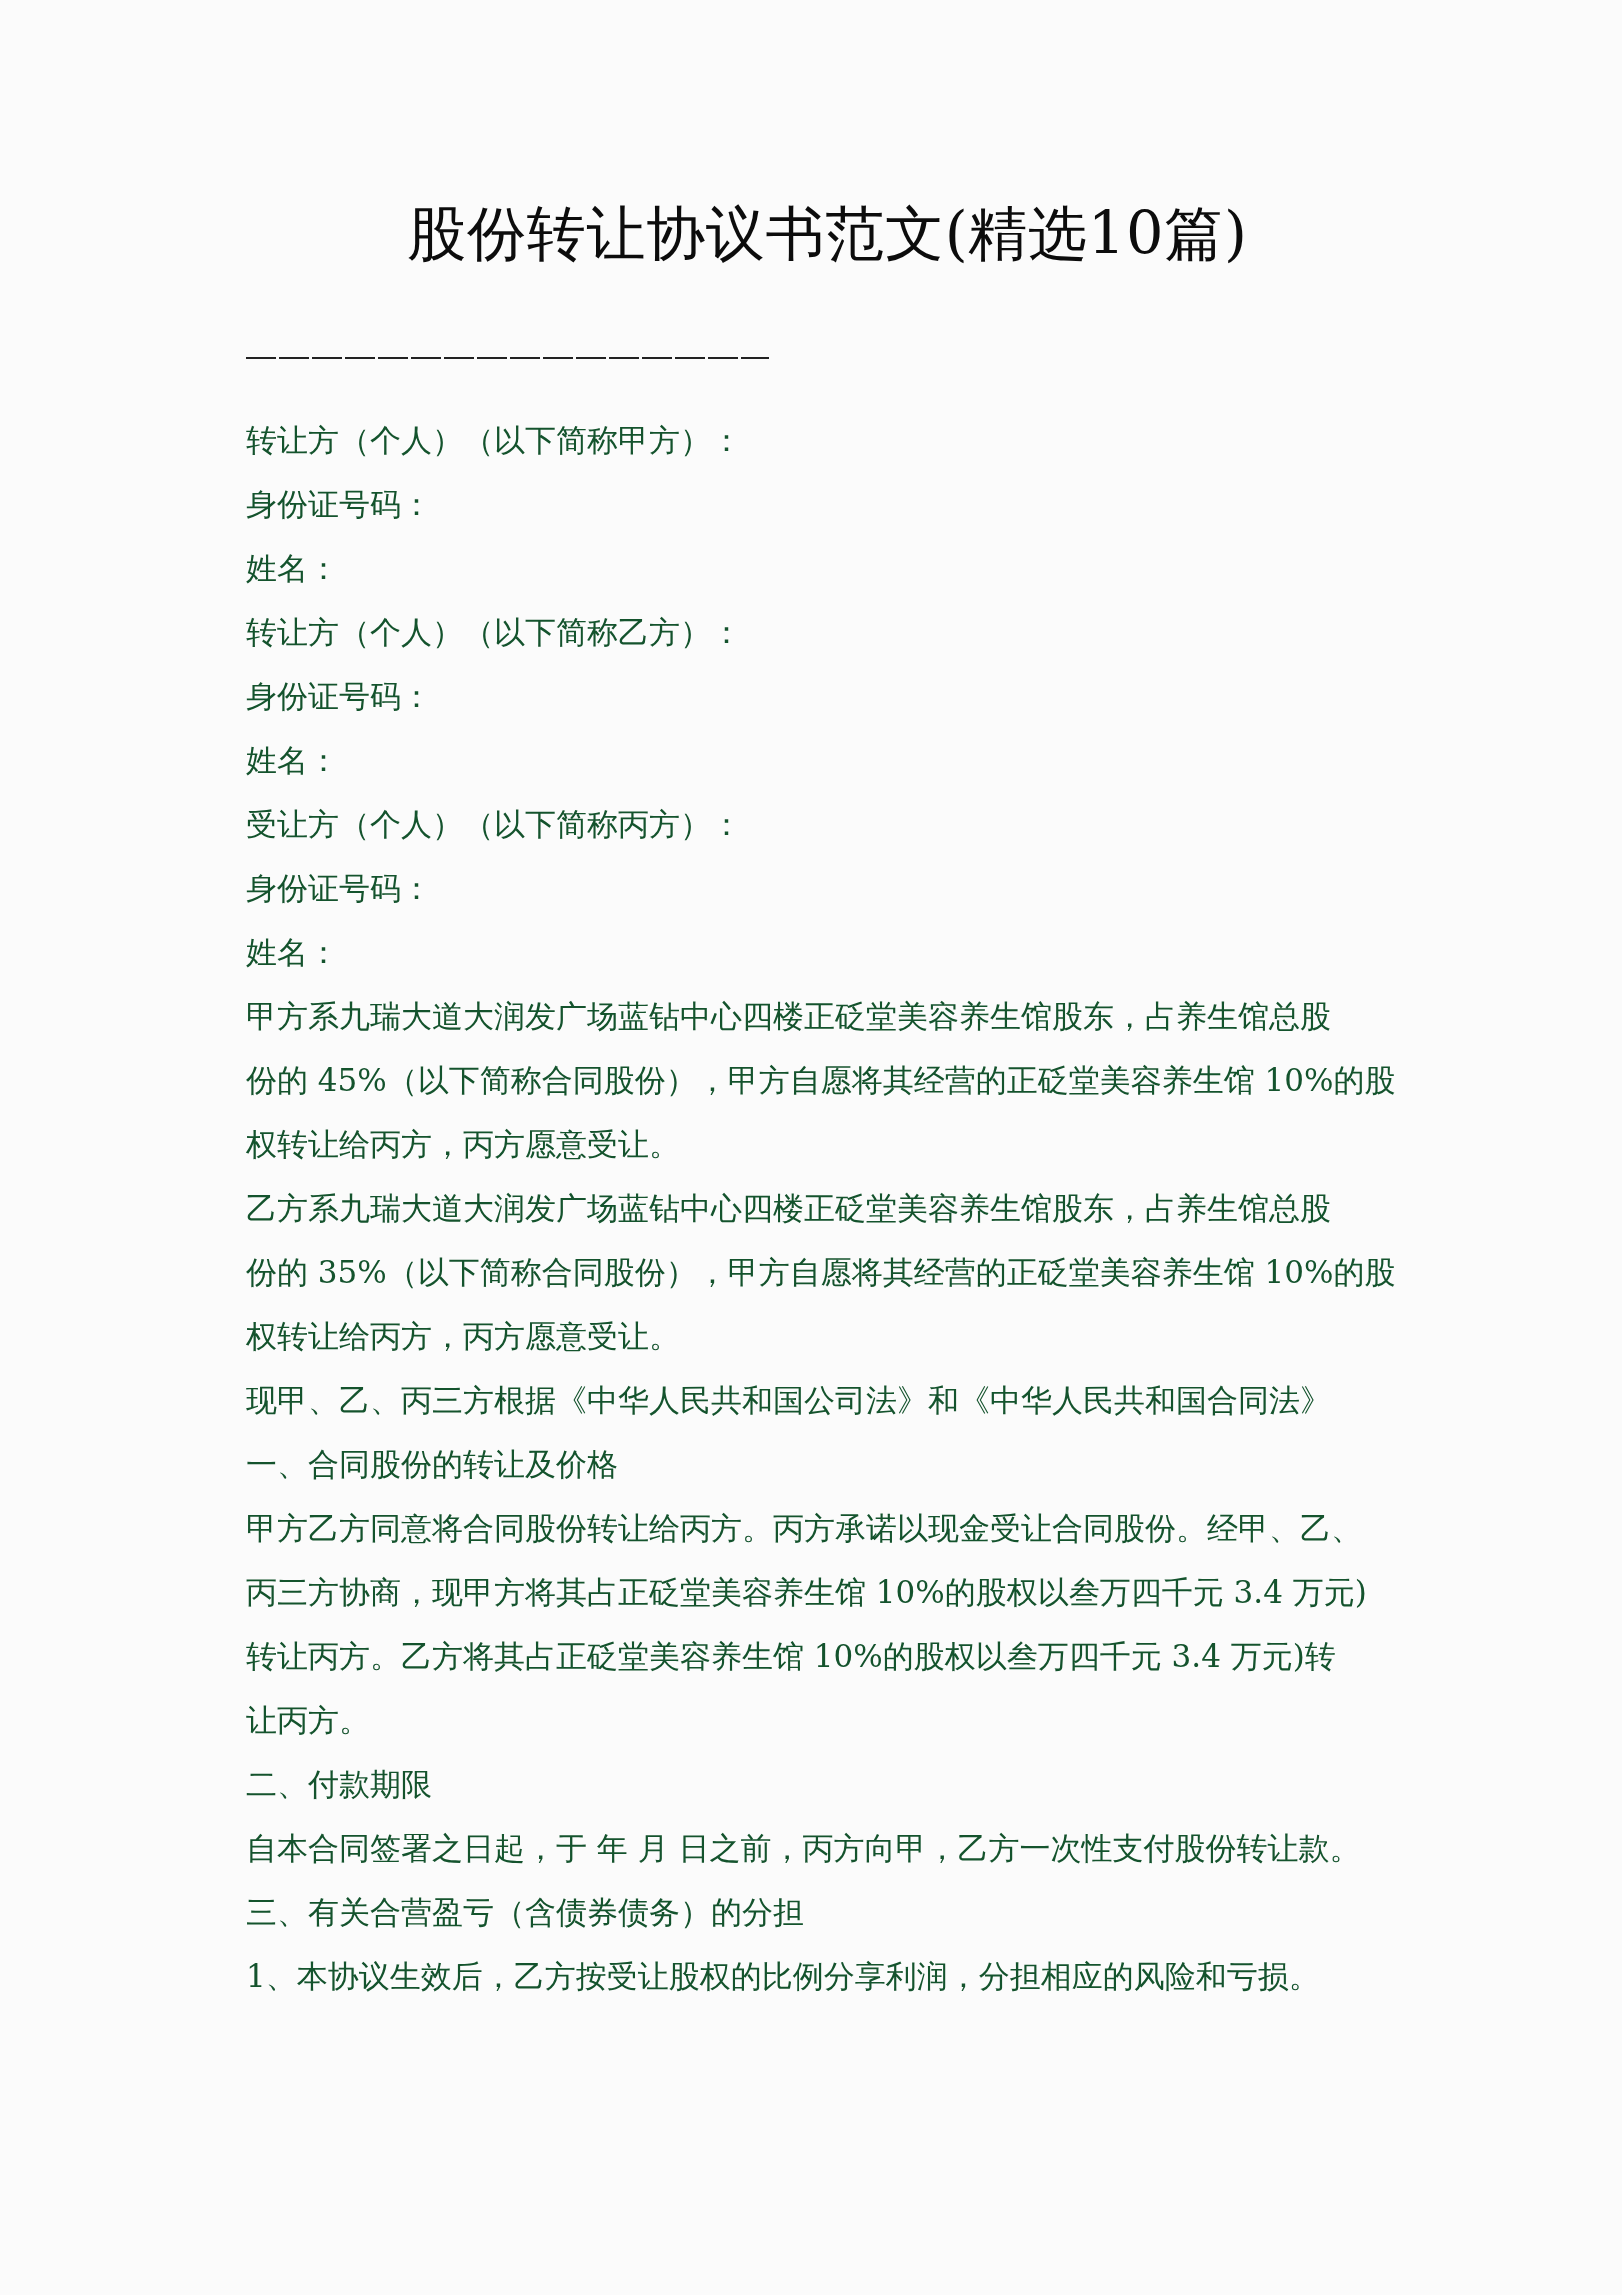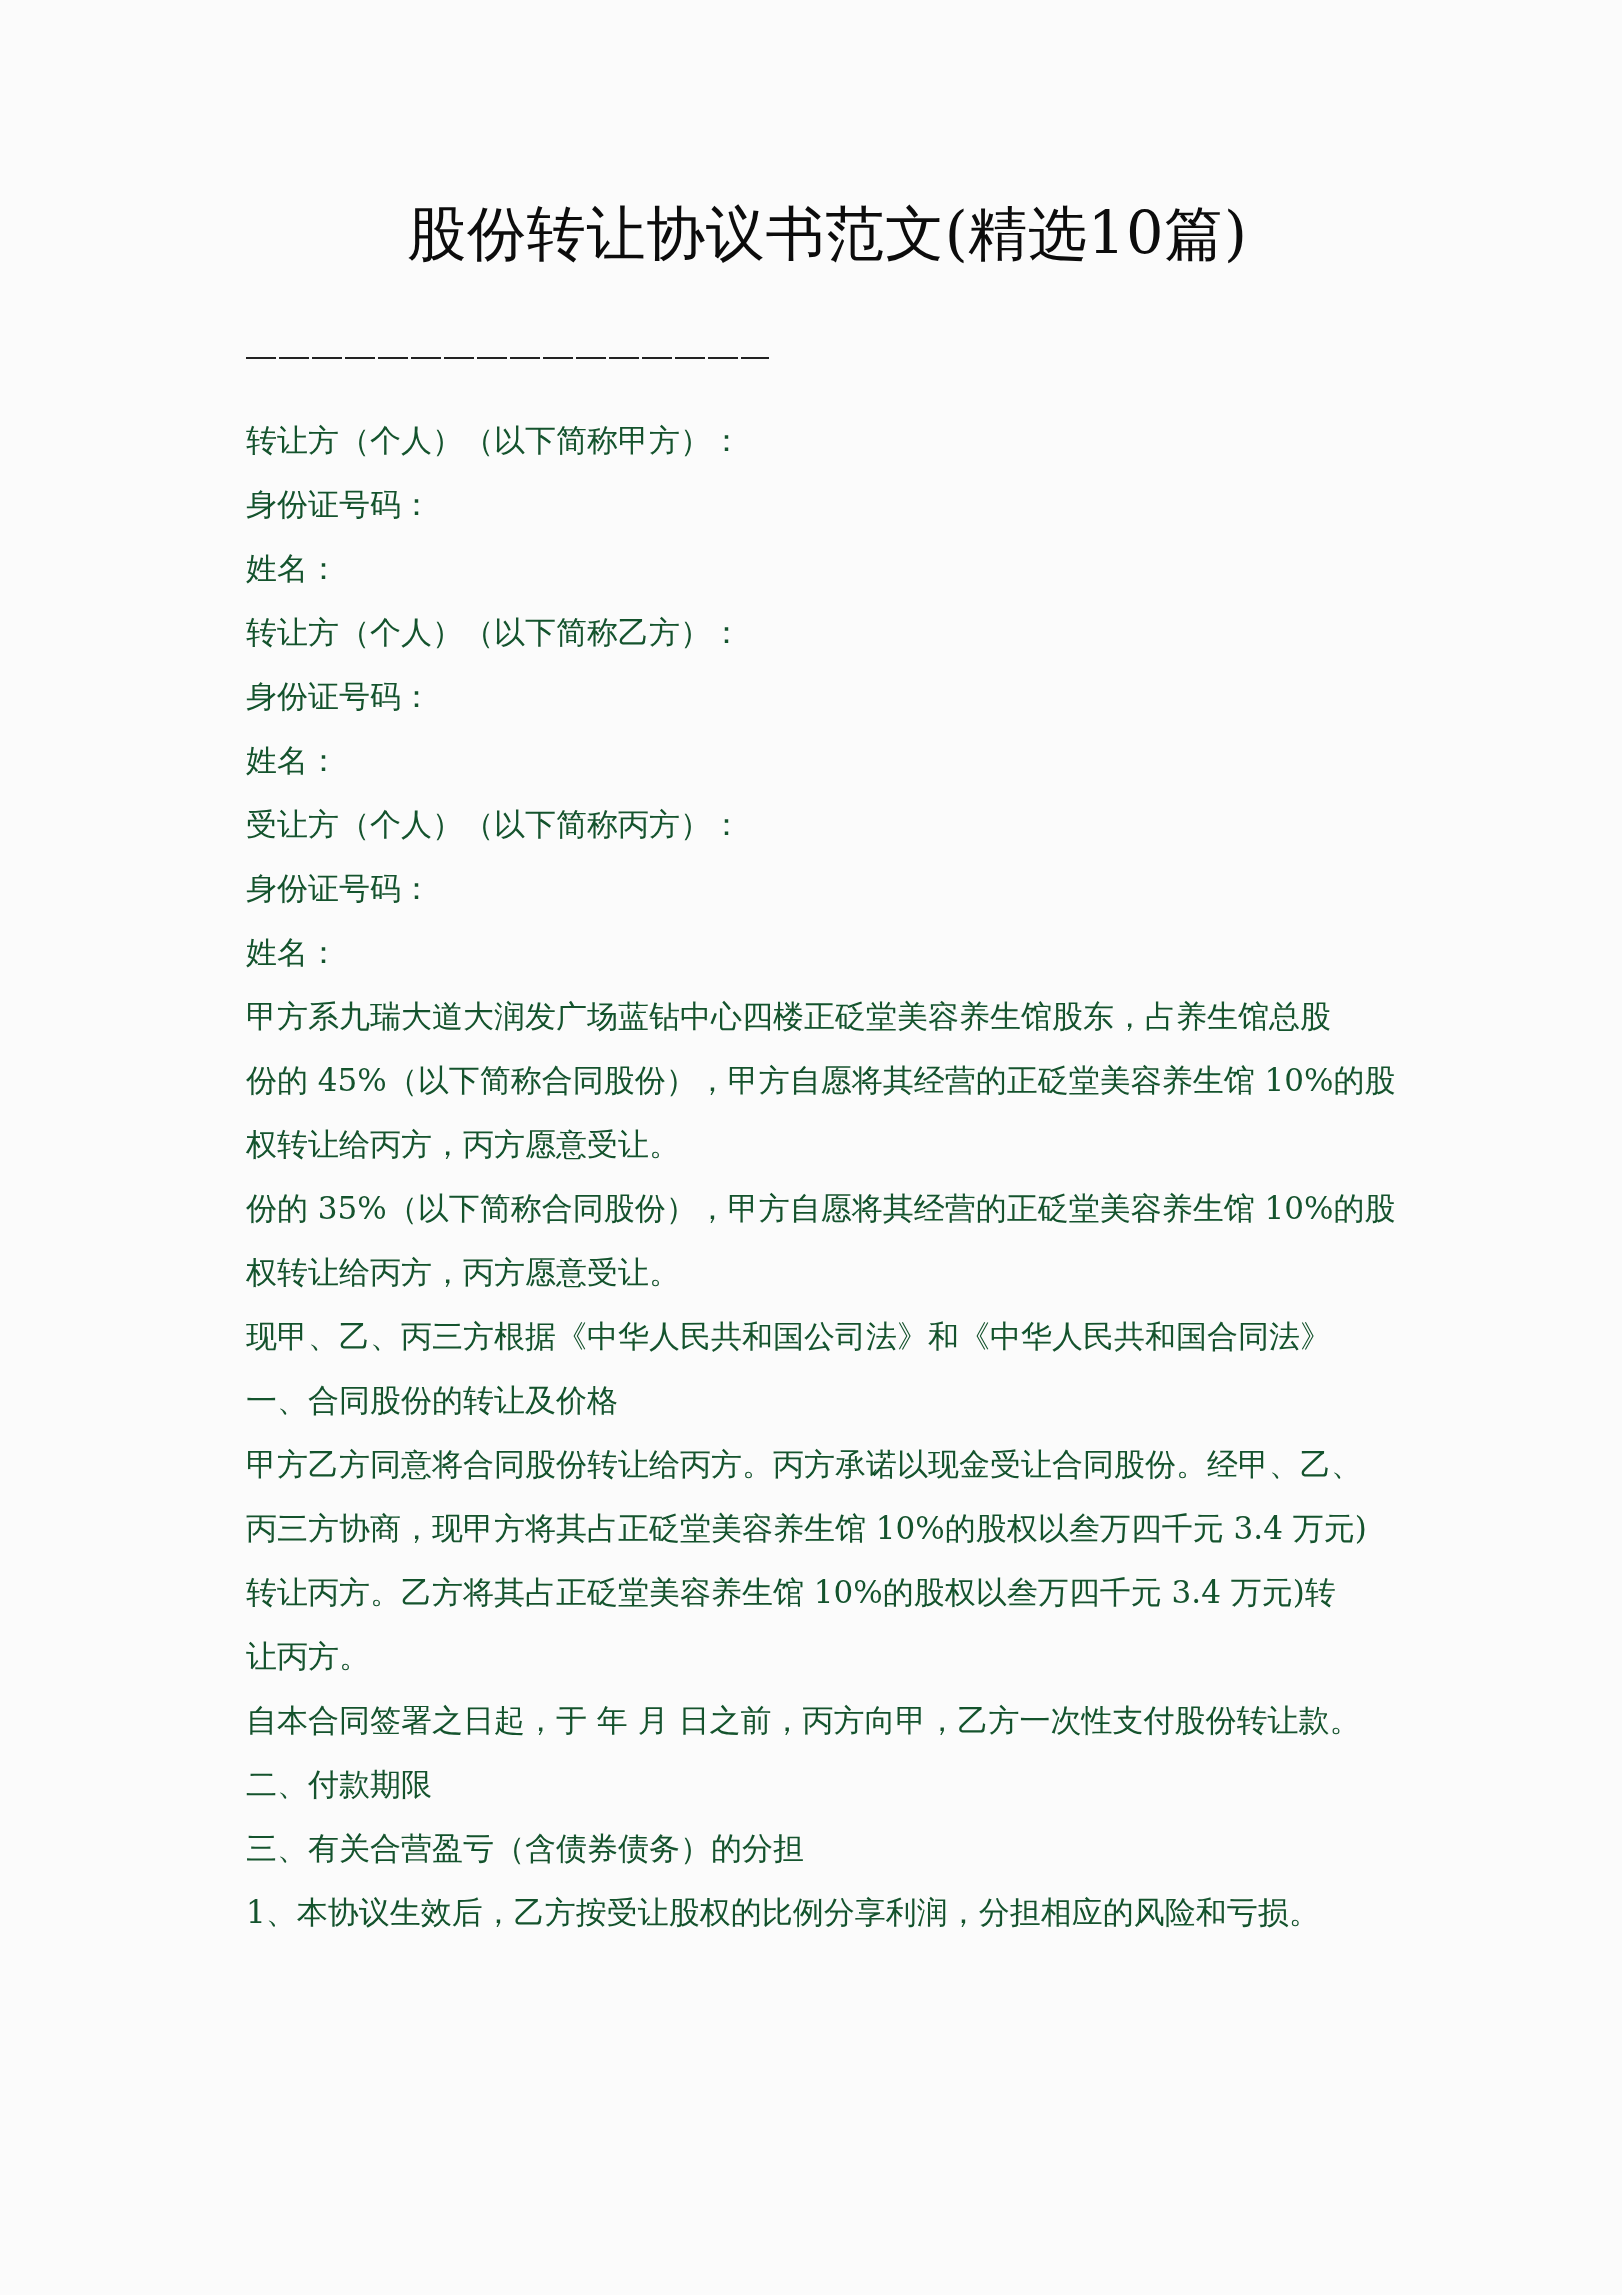--- a/index.html
+++ b/index.html
@@ -71,27 +71,28 @@
     <span class="line">姓名：</span>
     <span class="line">转让方（个人）（以下简称乙方）：</span>
     <span class="line">身份证号码：</span>
     <span class="line">姓名：</span>
     <span class="line">受让方（个人）（以下简称丙方）：</span>
     <span class="line">身份证号码：</span>
     <span class="line">姓名：</span>
     <span class="line">甲方系九瑞大道大润发广场蓝钻中心四楼正砭堂美容养生馆股东，占养生馆总股</span>
     <span class="line">份的 45%（以下简称合同股份），甲方自愿将其经营的正砭堂美容养生馆 10%的股</span>
     <span class="line">权转让给丙方，丙方愿意受让。</span>
+    <span class="line">乙方系九瑞大道大润发广场蓝钻中心四楼正砭堂美容养生馆股东，占养生馆总股</span>
     <span class="line">份的 35%（以下简称合同股份），甲方自愿将其经营的正砭堂美容养生馆 10%的股</span>
     <span class="line">权转让给丙方，丙方愿意受让。</span>
     <span class="line">现甲、乙、丙三方根据《中华人民共和国公司法》和《中华人民共和国合同法》</span>
     <span class="line">一、合同股份的转让及价格</span>
     <span class="line">甲方乙方同意将合同股份转让给丙方。丙方承诺以现金受让合同股份。经甲、乙、</span>
     <span class="line">丙三方协商，现甲方将其占正砭堂美容养生馆 10%的股权以叁万四千元 3.4 万元)</span>
     <span class="line">转让丙方。乙方将其占正砭堂美容养生馆 10%的股权以叁万四千元 3.4 万元)转</span>
     <span class="line">让丙方。</span>
+    <span class="line">二、付款期限</span>
     <span class="line">自本合同签署之日起，于 年 月 日之前，丙方向甲，乙方一次性支付股份转让款。</span>
-    <span class="line">二、付款期限</span>
     <span class="line">三、有关合营盈亏（含债券债务）的分担</span>
     <span class="line">1、本协议生效后，乙方按受让股权的比例分享利润，分担相应的风险和亏损。</span>
   </div>
 </div>
 
 
 </body></html>

